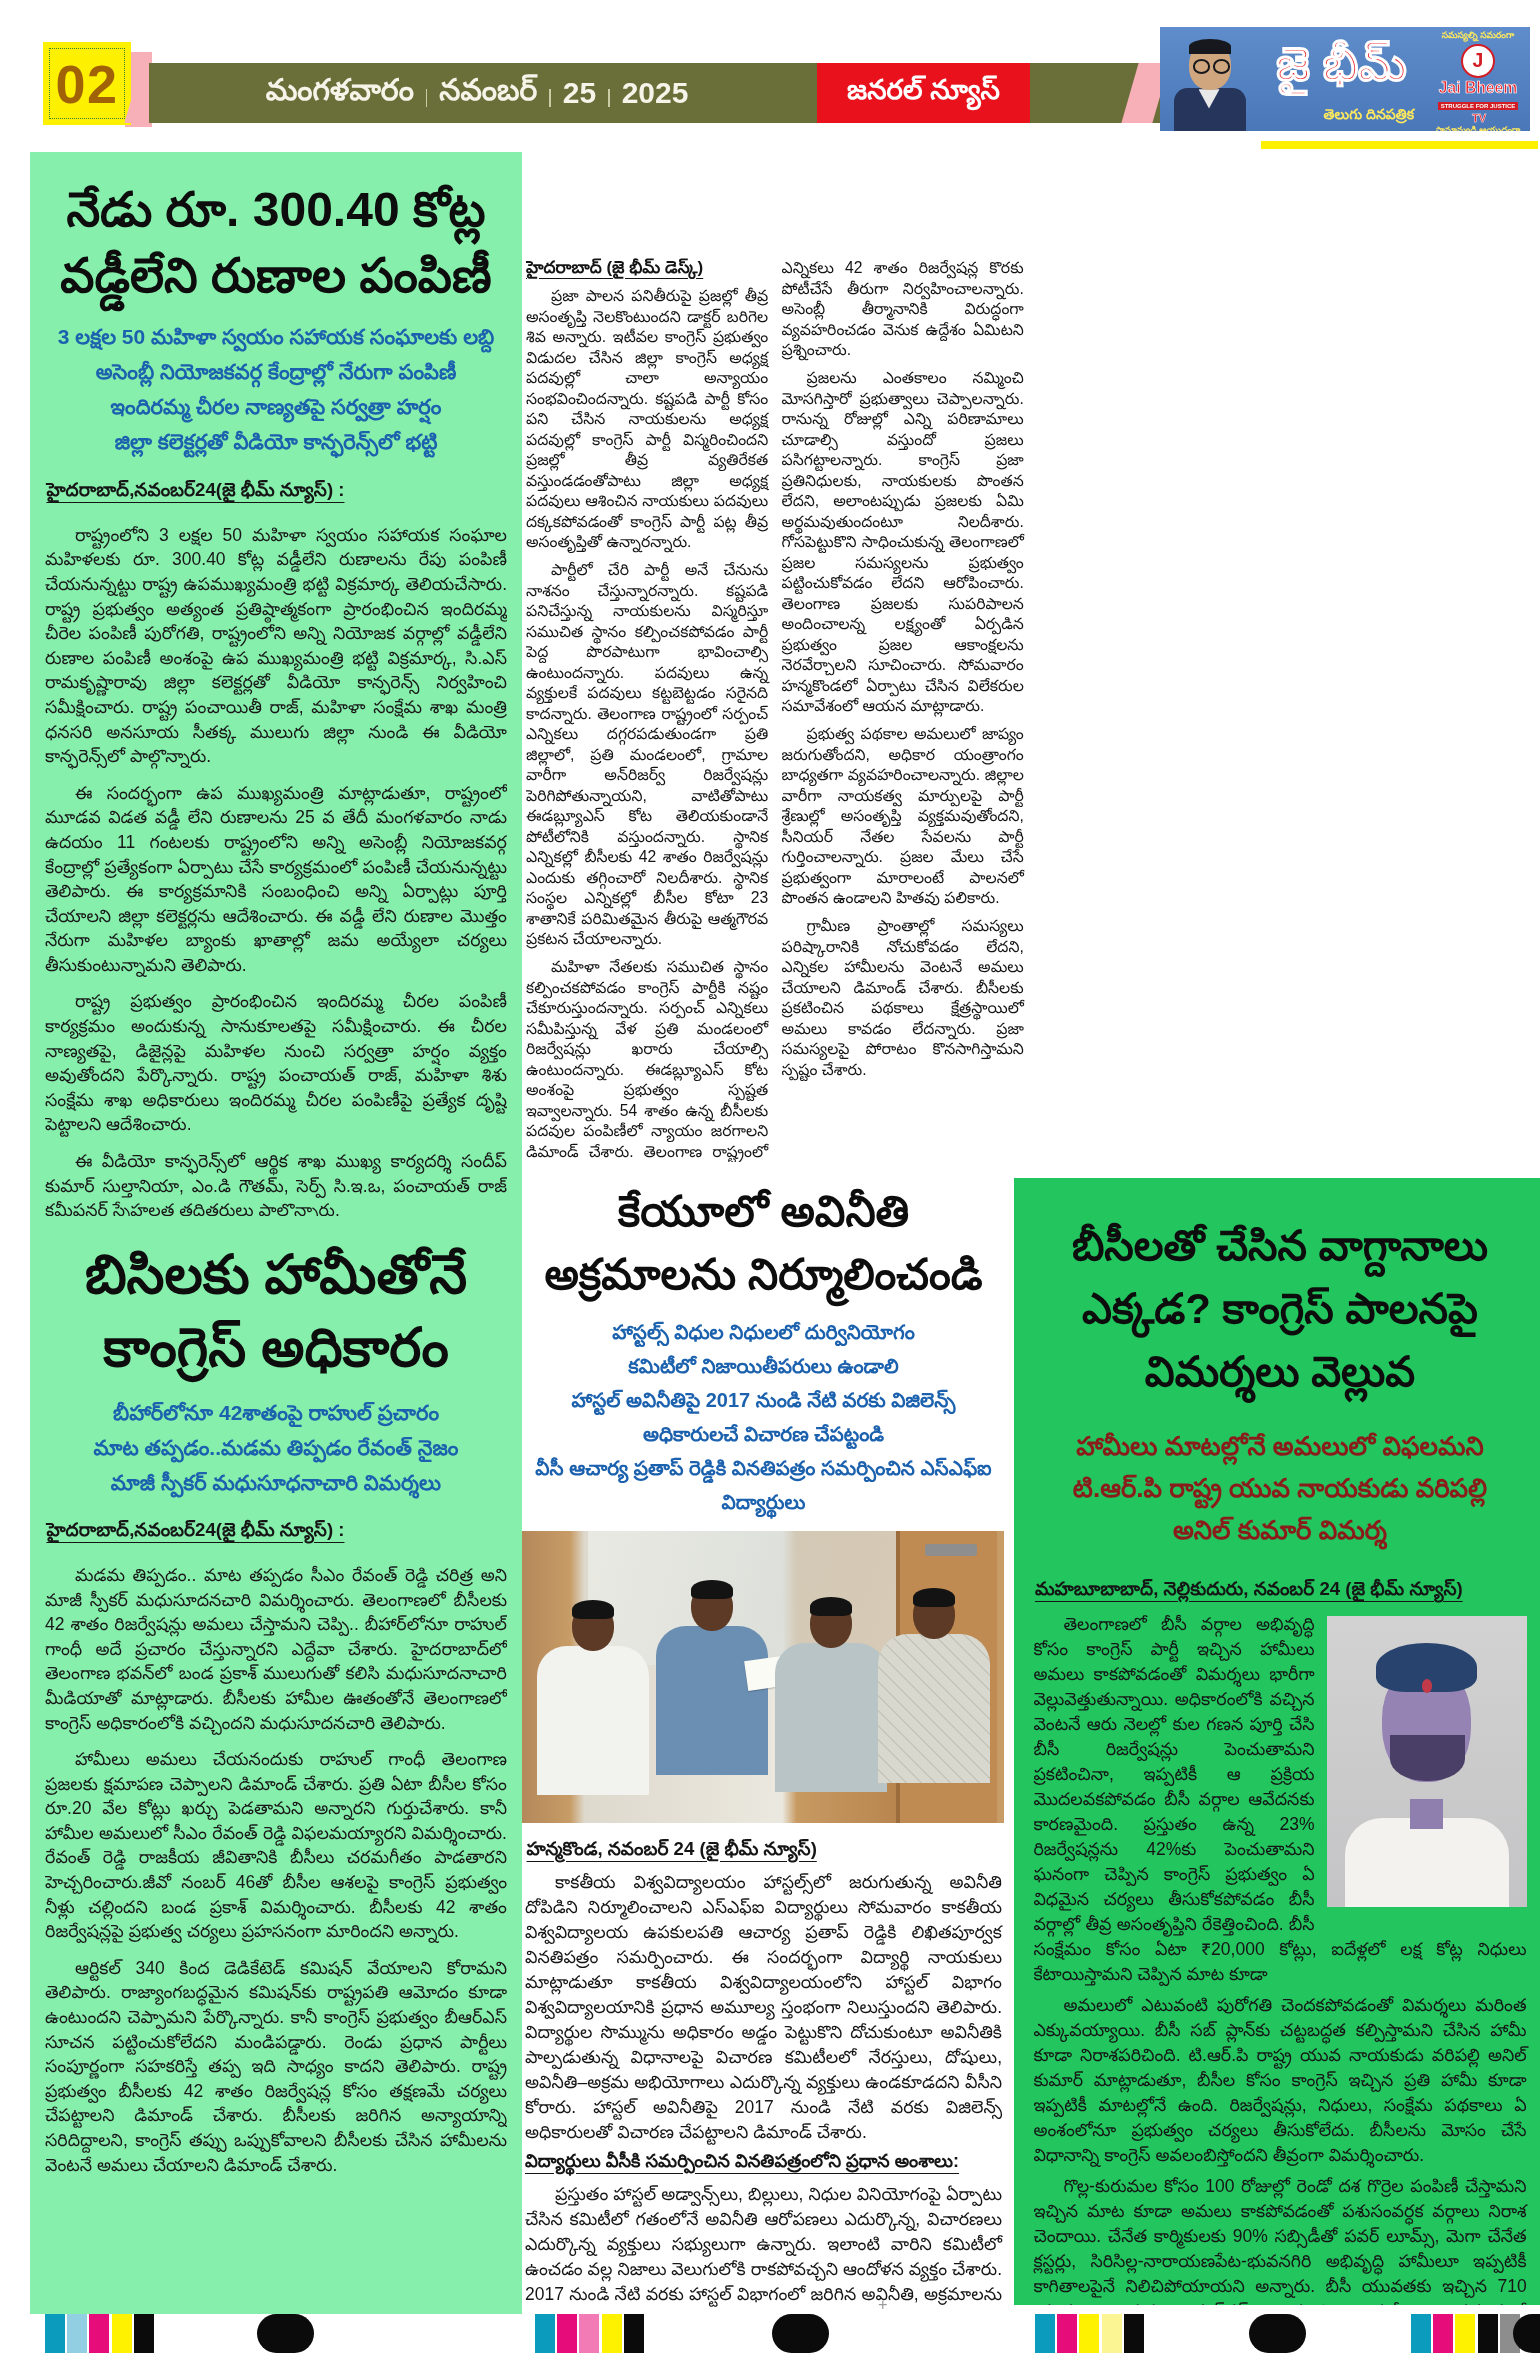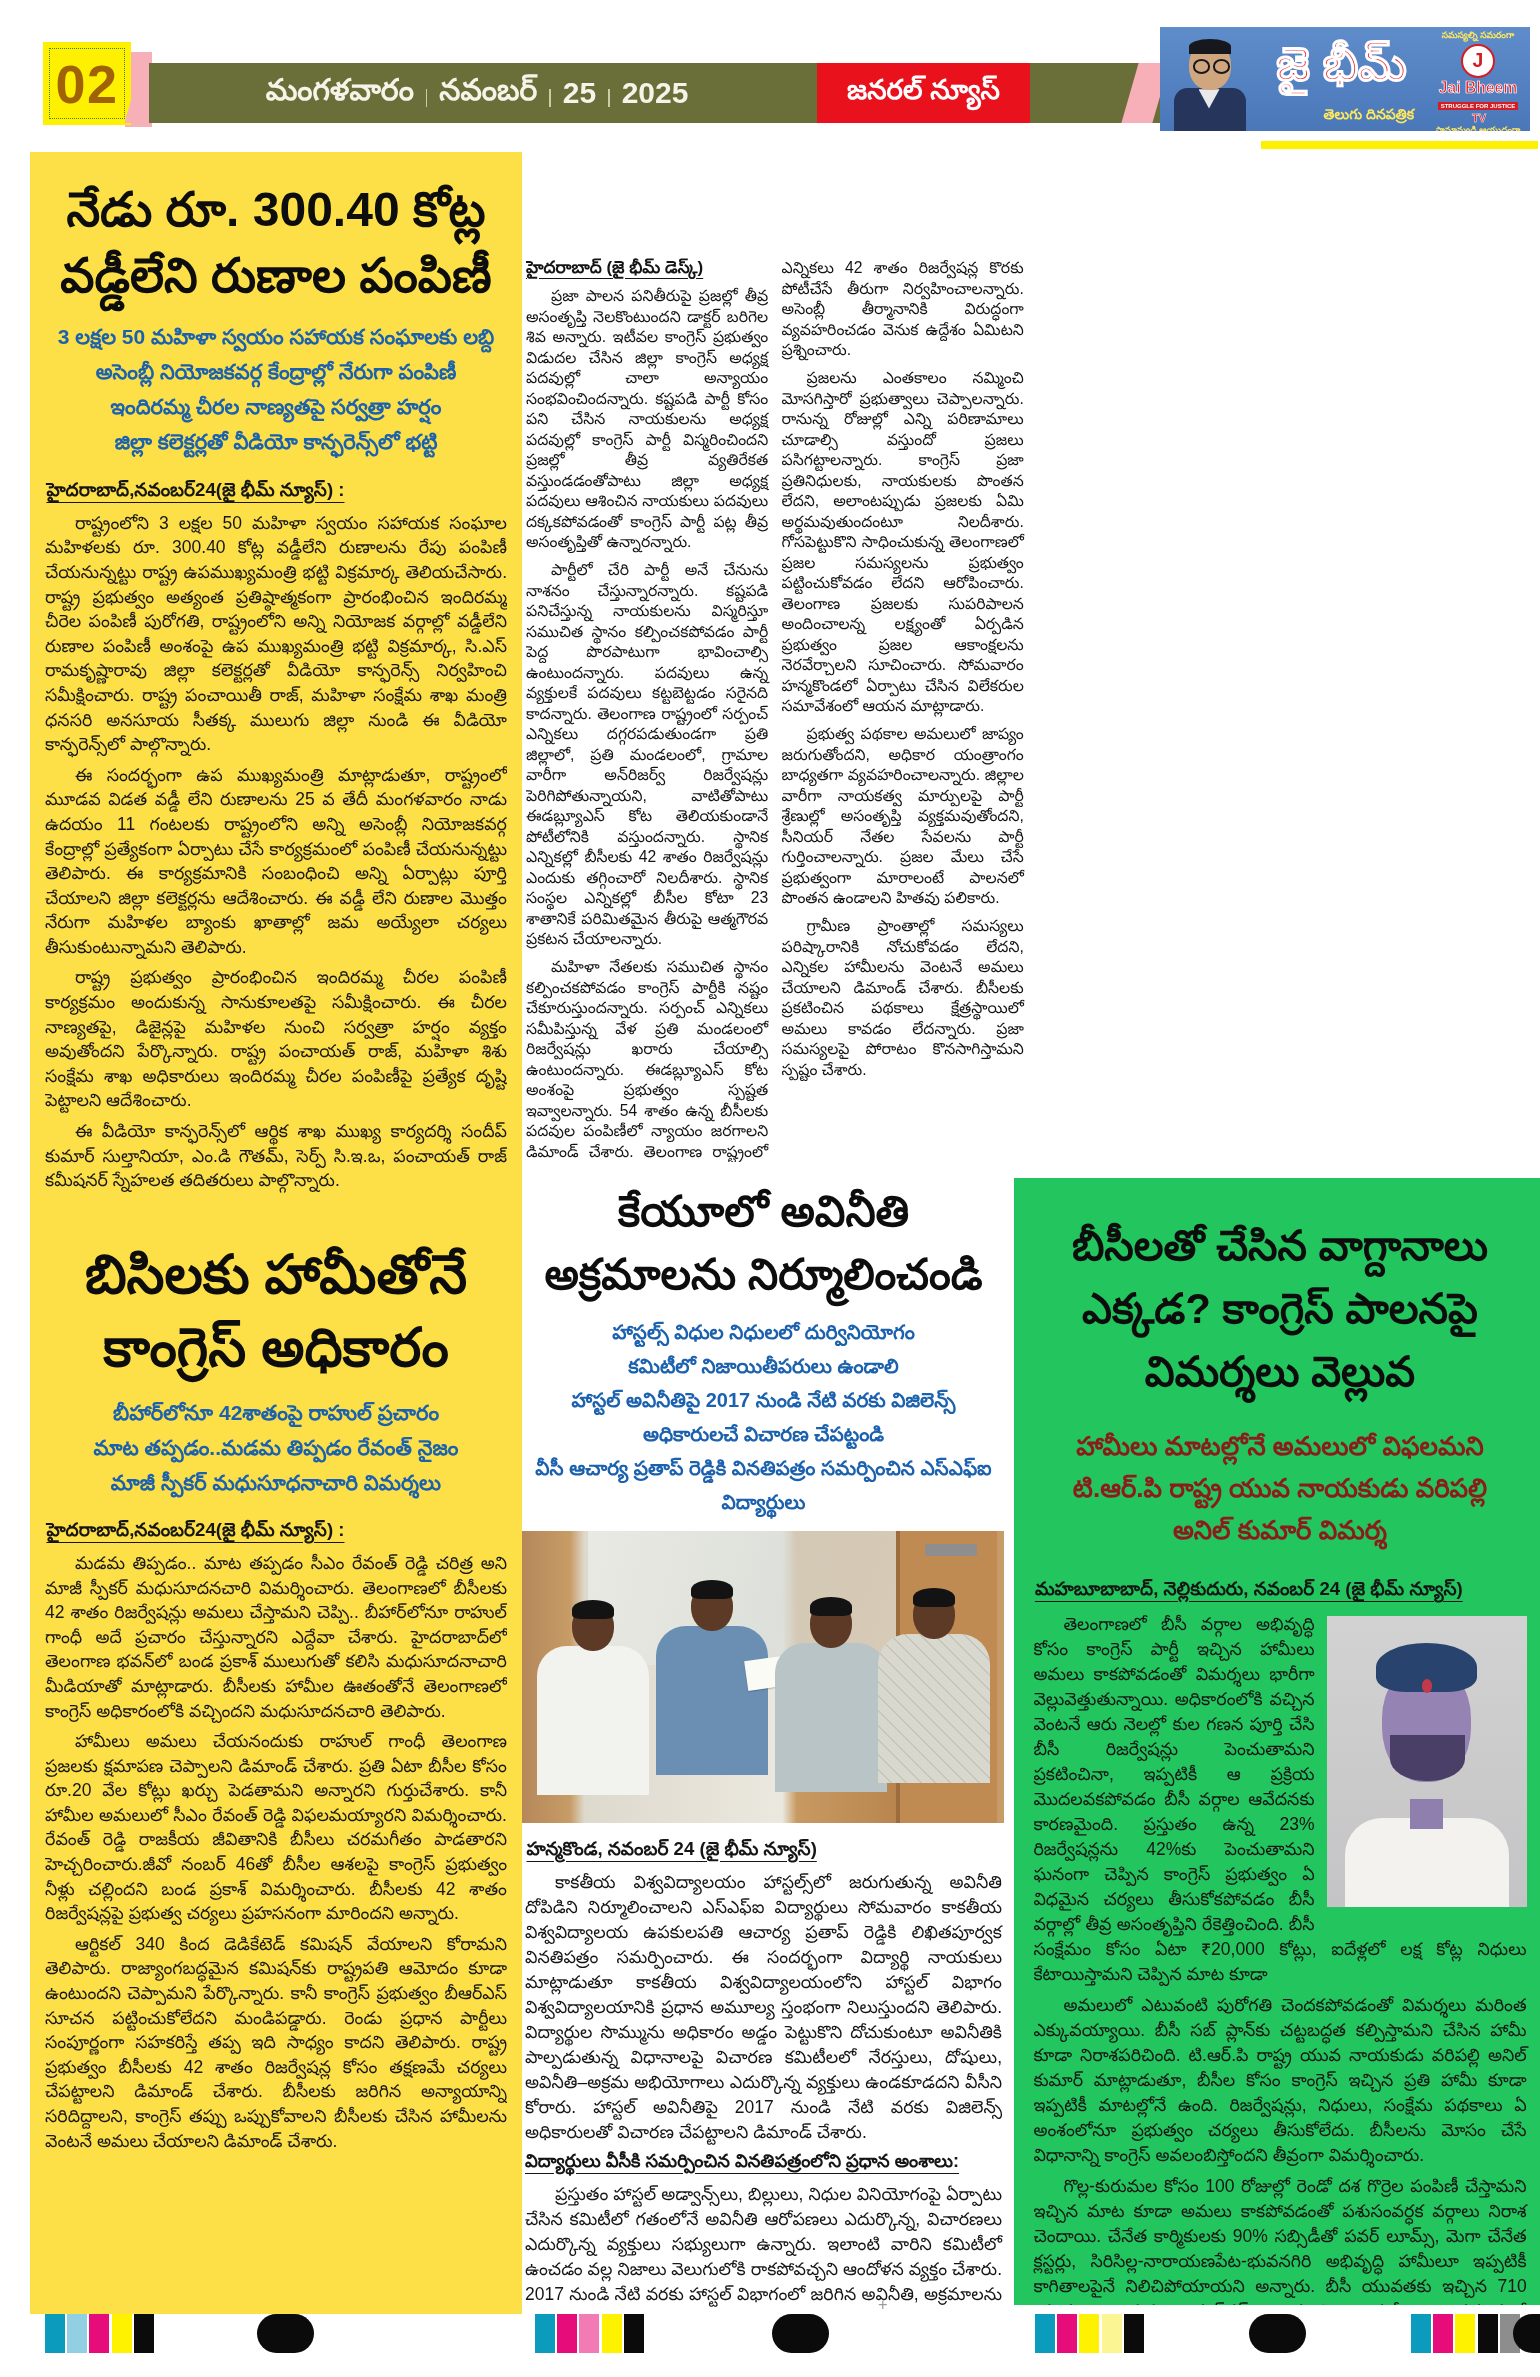--- a/index.html
+++ b/index.html
@@ -47,27 +47,27 @@
   .lead-headline{position:absolute;left:522px;top:148px;width:1017px;height:100px;text-align:center;
                  color:#f2201f;font-size:72px;font-weight:bold;line-height:97px;letter-spacing:-0.7px;}
   .lead-cols{position:absolute;left:526px;top:258px;width:1009px;height:904px;overflow:hidden;
              column-count:4;column-gap:13.4px;column-fill:auto;
              font-size:15.7px;line-height:20.5px;text-align:justify;color:#141414;}
   .lead-cols p{margin:0 0 7.5px 0;text-indent:25px;}
   .art-dateline{font-weight:bold;font-size:17px;text-decoration:underline;text-underline-offset:5.2px;
                 margin:0 0 10.4px 0;text-indent:0 !important;}
 
   
-  .left-panel{position:absolute;left:30px;top:152px;width:492px;height:2162px;background:#fde047;overflow:hidden;}
+  .left-panel{position:absolute;left:30px;top:152px;width:492px;height:2162px;background:#86efac;overflow:hidden;}
   .hl-black{font-weight:bold;color:#0d0d0d;text-align:center;}
   .l1-headline{margin-top:25px;font-size:48px;line-height:66px;}
   .subheads-blue{margin-top:10.4px;text-align:center;color:#1b61ae;font-weight:bold;font-size:21px;line-height:35px;}
   .panel-dateline{margin:19.4px 16.4px 6px 16.4px;font-weight:bold;font-size:18.6px;text-decoration:underline;text-underline-offset:6px;}
   .panel-body{margin:0 15px;font-size:17.5px;line-height:24.6px;text-align:justify;color:#171717;}
-  .panel-body p{margin:0 0 6px 0;text-indent:30px;}
+  .panel-body p{margin:12px 0 6px 0;text-indent:30px;}
   .l1-body{height:705px;overflow:hidden;}
   .l2-headline{margin-top:22.4px;font-size:54px;line-height:73px;}
   .l2-body{height:716px;overflow:hidden;}
 
   
   .center-story{position:absolute;left:522px;top:1172px;width:483px;height:1136px;overflow:hidden;background:#fff;}
   .c-headline{font-size:43px;line-height:63px;margin-top:7.5px;}
   .c-subheads{margin-top:9px;font-size:20px;line-height:34px;}
   .group-photo{position:relative;width:482px;height:292px;margin-top:12px;overflow:hidden;
      background:linear-gradient(90deg,#b5885a 0%,#c79c66 10%,#ded9cd 13%,#ebe8df 54%,#c79a62 57%,#b9854f 78%,#c79c66 100%);}

